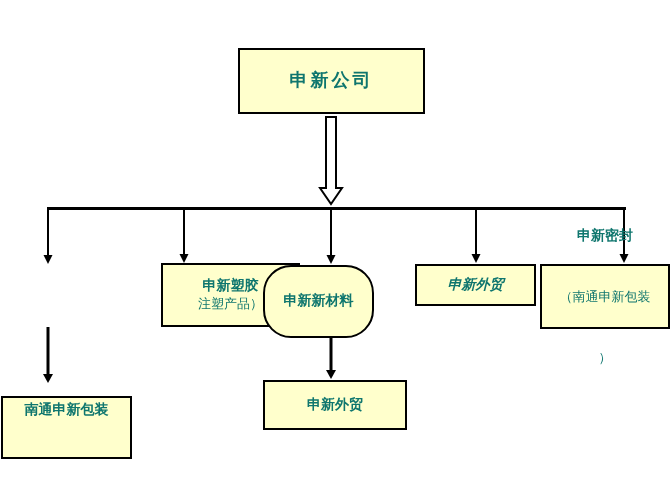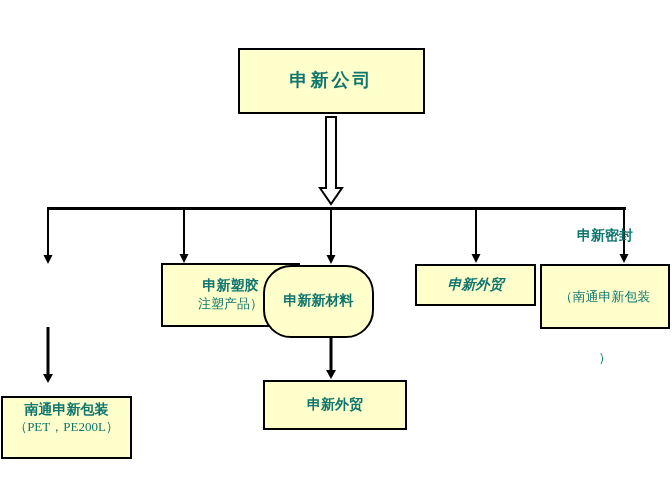--- a/index.html
+++ b/index.html
@@ -120,20 +120,19 @@
   </div>
 
   <div class="box box-l2-4">
     <span class="name">申新密封</span>
     <span class="detail">（南通申新包装</span>
     <span class="detail">）</span>
   </div>
 
   <div class="box box-l3-0">
     <span class="name">南通申新包装</span>
-    <span class="detail">（PET，PE200L）</span>
   </div>
 
   <div class="box box-l3-1">
     <span class="name">申新外贸</span>
   </div>
 
 </div>
 
 </body></html>

